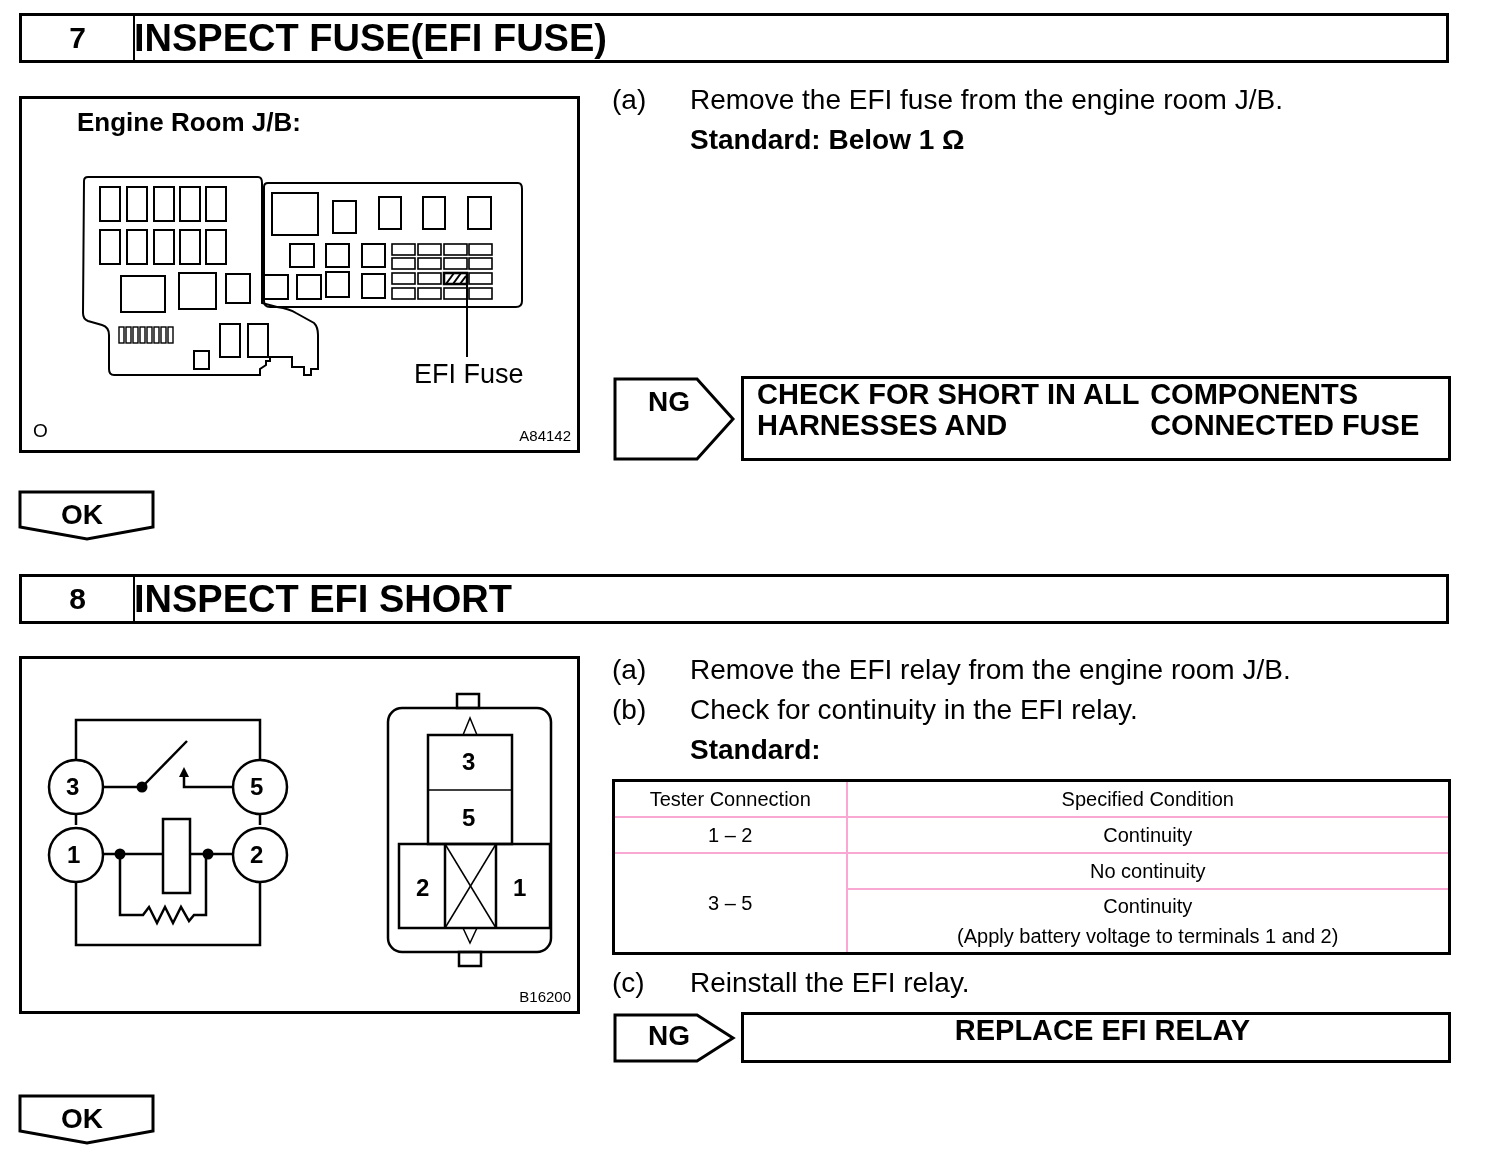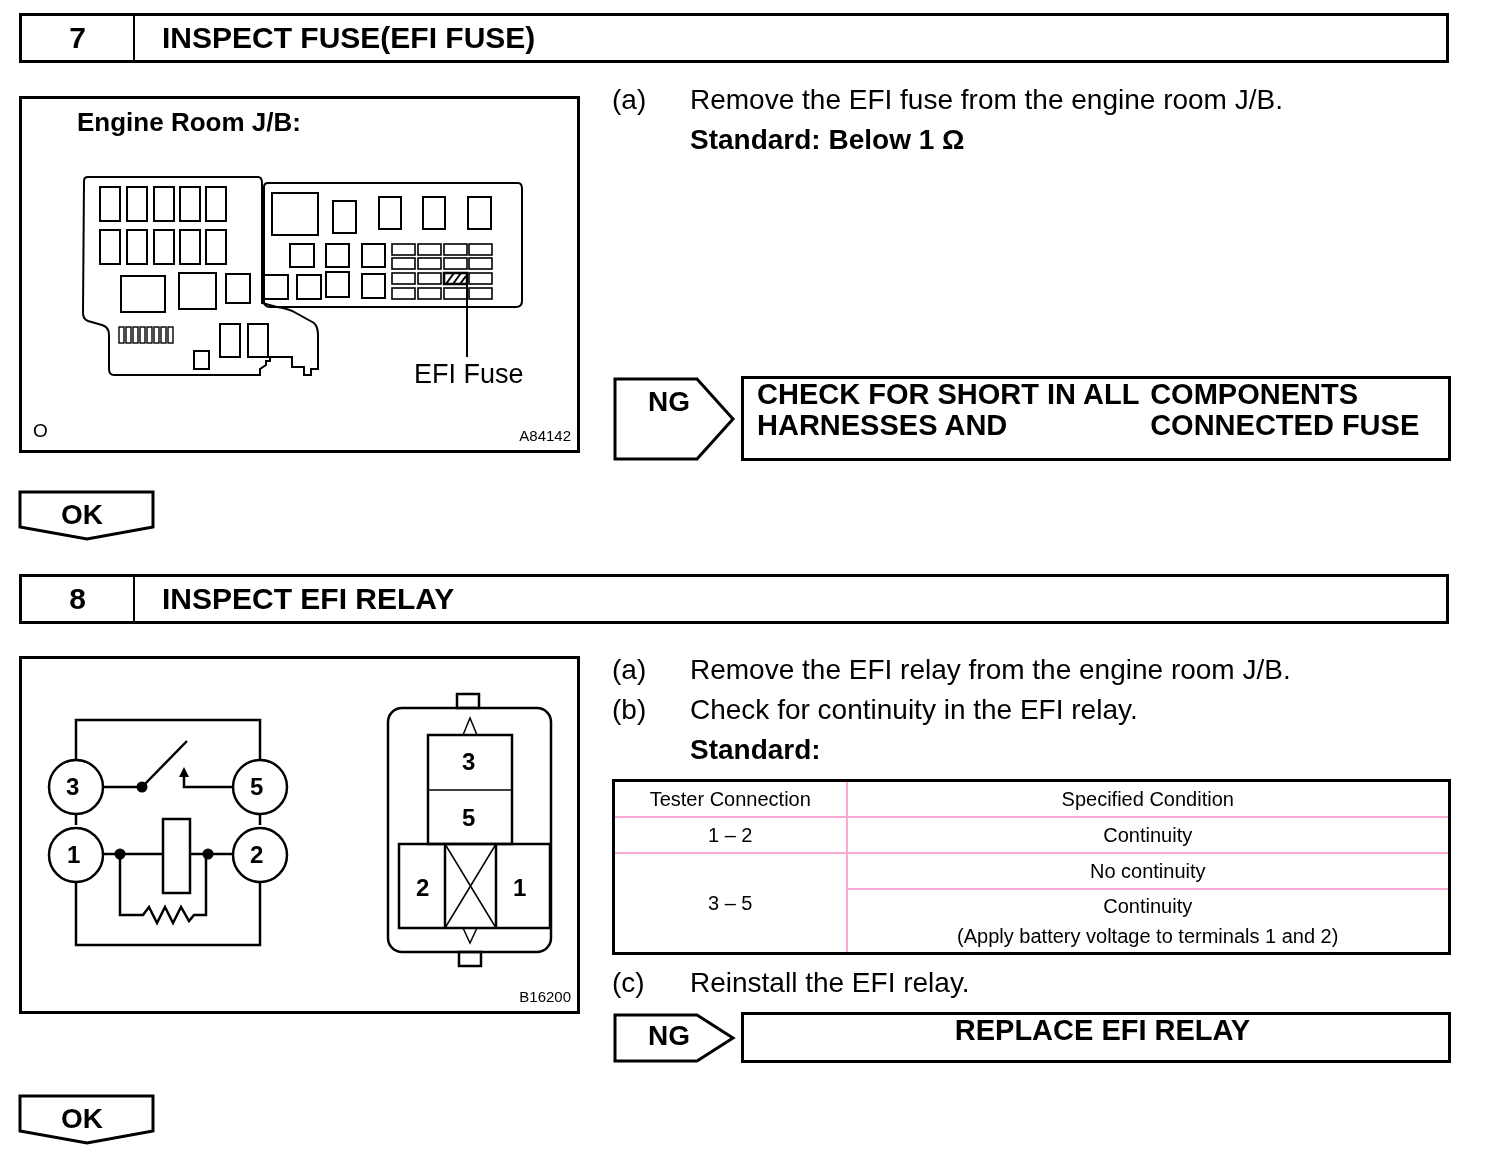--- a/index.html
+++ b/index.html
@@ -1,20 +1,20 @@
 <!DOCTYPE html>
 <html><head>
 <meta charset="utf-8">
 <style>
   html, body { margin: 0; padding: 0; background: #ffffff; }
   body { width: 1504px; height: 1168px; position: relative; overflow: hidden; font-family: "Liberation Sans", sans-serif; color: #000; }
   .abs { position: absolute; }
   .step-header { position: absolute; left: 19px; width: 1430px; height: 50px; border: 3px solid #000; box-sizing: border-box; }
   .step-num { position: absolute; left: 0; top: 0; width: 111px; height: 100%; border-right: 2px solid #000; font-weight: bold; font-size: 30px; display: flex; align-items: center; justify-content: center; }
-  .step-title { position: absolute; left: 140px; top: 0; height: 100%; font-weight: bold; font-size: 30px; display: flex; align-items: center; }
+  .step-title { position: absolute; left: 112px; top: 0; height: 100%; font-weight: bold; font-size: 38px; display: flex; align-items: center; }
   .figure { position: absolute; left: 19px; width: 561px; border: 3px solid #000; box-sizing: border-box; }
   .fig-title { position: absolute; left: 13px; top: 8px; font-weight: bold; font-size: 26px; margin-left: 42px; }
   .fig-code { position: absolute; right: 6px; bottom: 6px; font-size: 15px; }
   .fig-mark { position: absolute; left: 11px; bottom: 8px; font-size: 19px; }
   .instr { position: absolute; font-size: 28px; line-height: 40px; }
   .instr .lbl { display: inline-block; width: 78px; }
   .instr .bold { font-weight: bold; }
   .ng-arrow { position: absolute; }
   .ng-label { position: absolute; font-weight: bold; font-size: 28px; }
   .ng-box { position: absolute; border: 3px solid #000; box-sizing: border-box; font-weight: bold; font-size: 29px; padding-left: 13px; display: flex; flex-direction: row; justify-content: center; line-height: 31px; }
@@ -126,21 +126,21 @@
   <div>COMPONENTS CONNECTED FUSE</div>
 </div>
 
 <svg class="ok-tag" style="left:17px;top:489px;" width="140" height="56">
   <path d="M3 3 L136 3 L136 38 L70 50 L3 38 Z" fill="#fff" stroke="#000" stroke-width="3"></path>
 </svg>
 <div class="ok-label" style="left:61px;top:499px;">OK</div>
 
 <div class="step-header" style="top:574px;">
   <div class="step-num">8</div>
-  <div class="step-title">INSPECT EFI RELAY</div>
+  <div class="step-title">INSPECT EFI SHORT</div>
 </div>
 
 <div class="figure" style="top:656px;height:358px;">
   <svg class="abs" style="left:0;top:0;" width="555" height="352">
     <g fill="none" stroke="#000" stroke-width="2.5">
 
       <path d="M54 104 L54 61 L238 61 L238 102"></path>
       <path d="M54 222 L54 286 L238 286 L238 222"></path>
       <line x1="54" y1="152" x2="54" y2="166"></line>
       <line x1="238" y1="152" x2="238" y2="166"></line>

